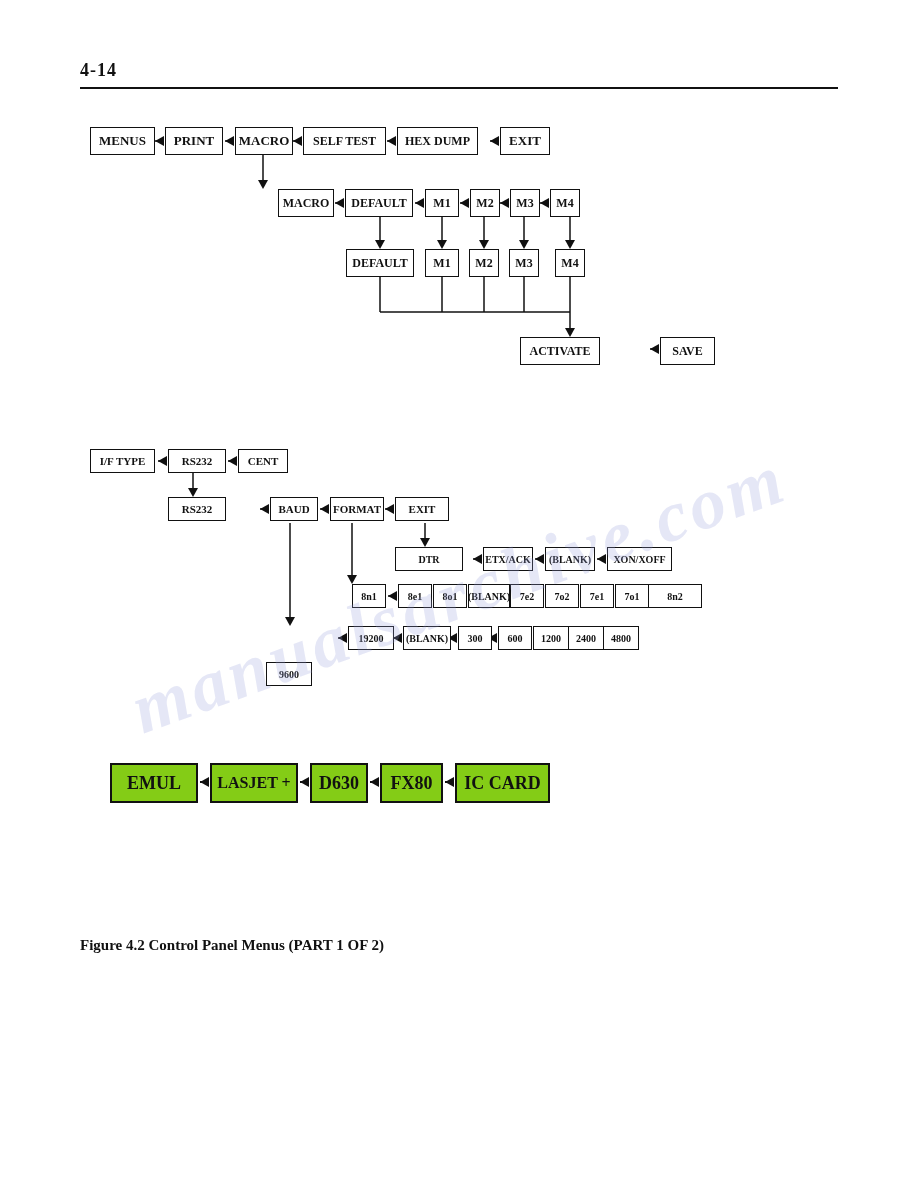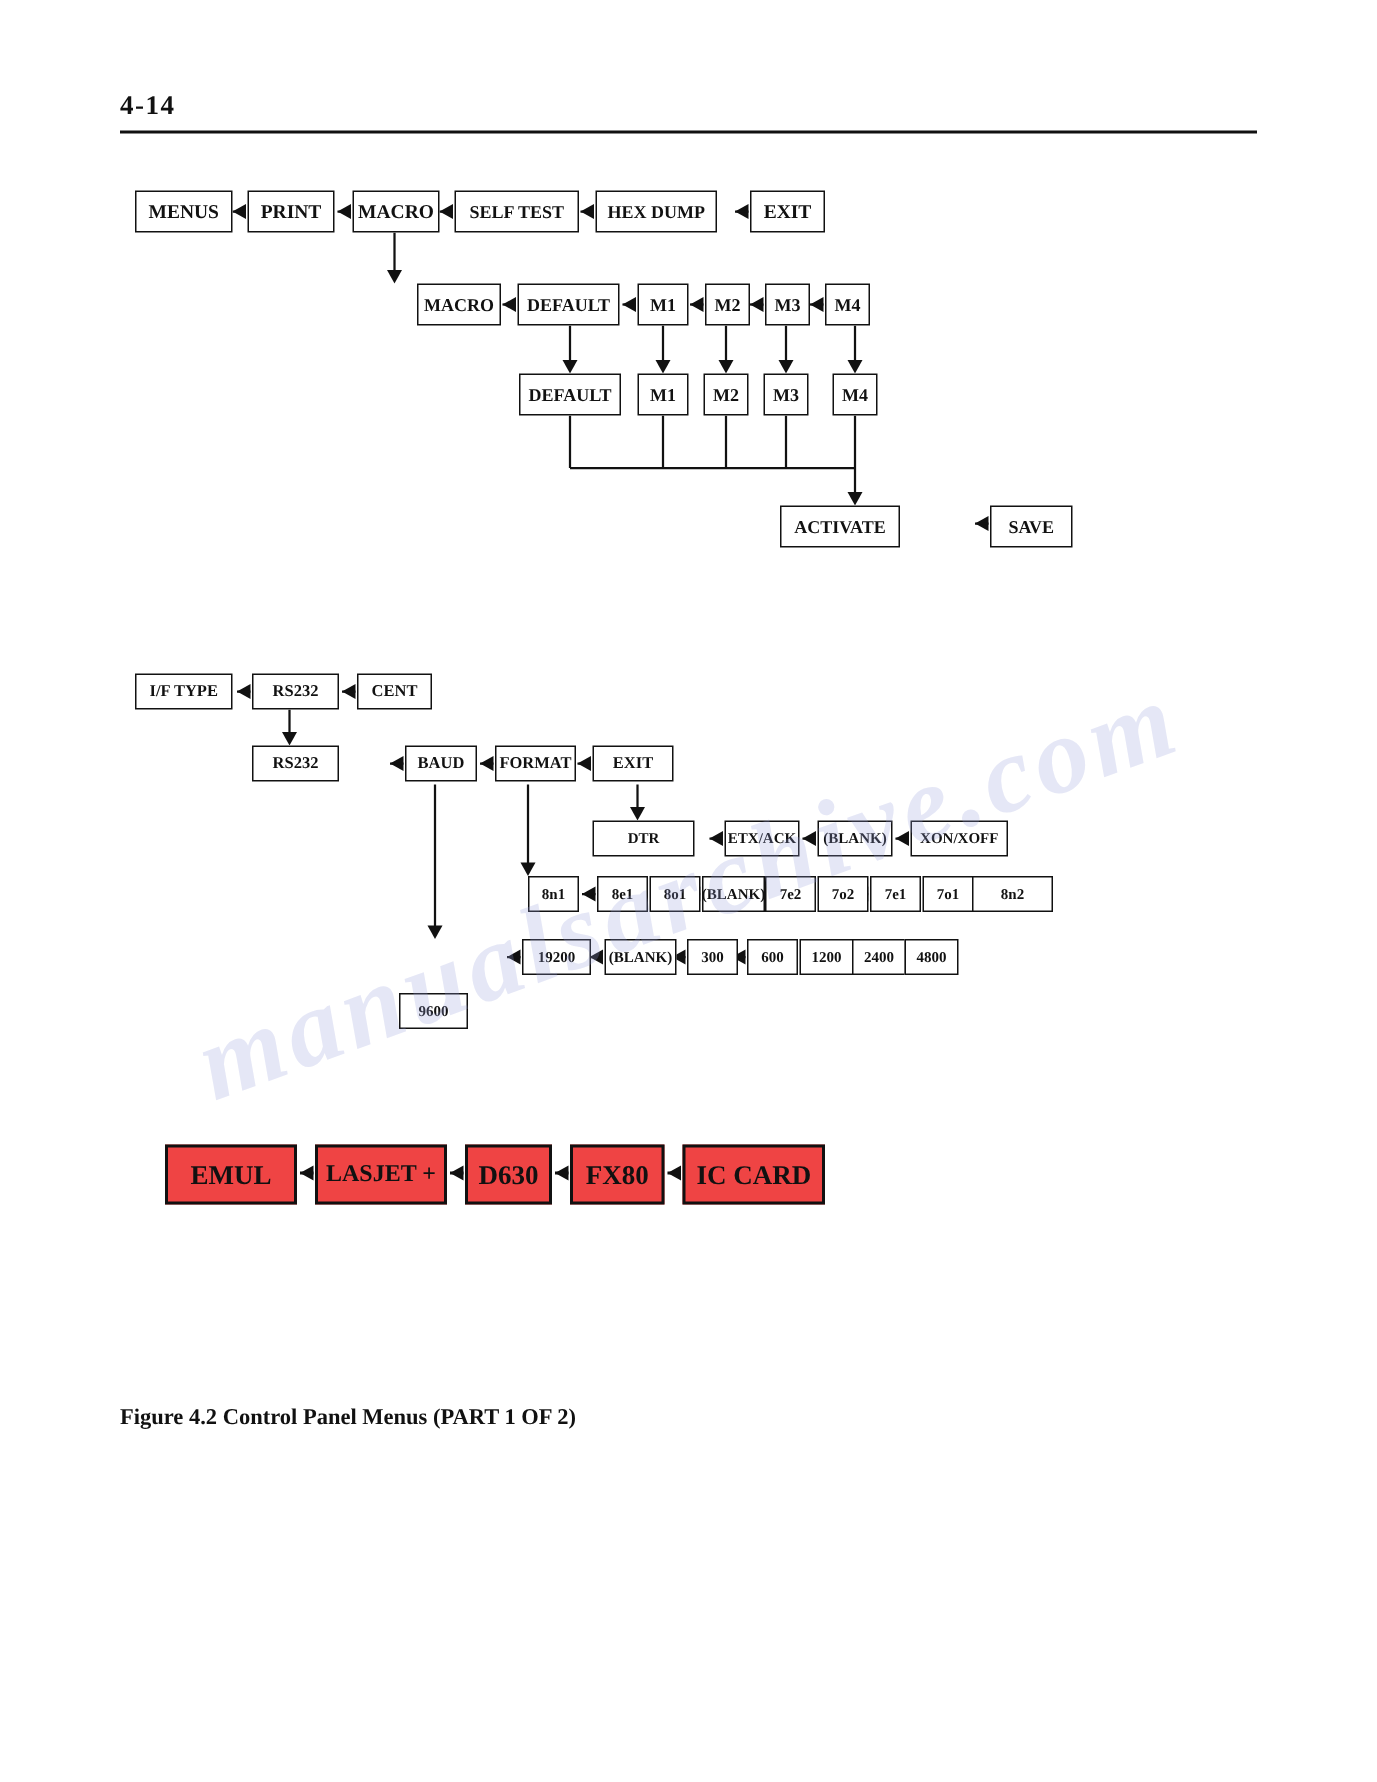--- a/index.html
+++ b/index.html
@@ -101,21 +101,21 @@
       display: flex;
       align-items: center;
       justify-content: center;
       font-size: 12px;
       font-weight: bold;
       text-align: center;
     }
     .abs-box-thick {
       position: absolute;
       border: 2.5px solid #111;
-      background: #ef4444;
+      background: #84cc16;
       display: flex;
       align-items: center;
       justify-content: center;
       font-size: 18px;
       font-weight: bold;
       text-align: center;
     }
   </style>
 </head>
 <body>

